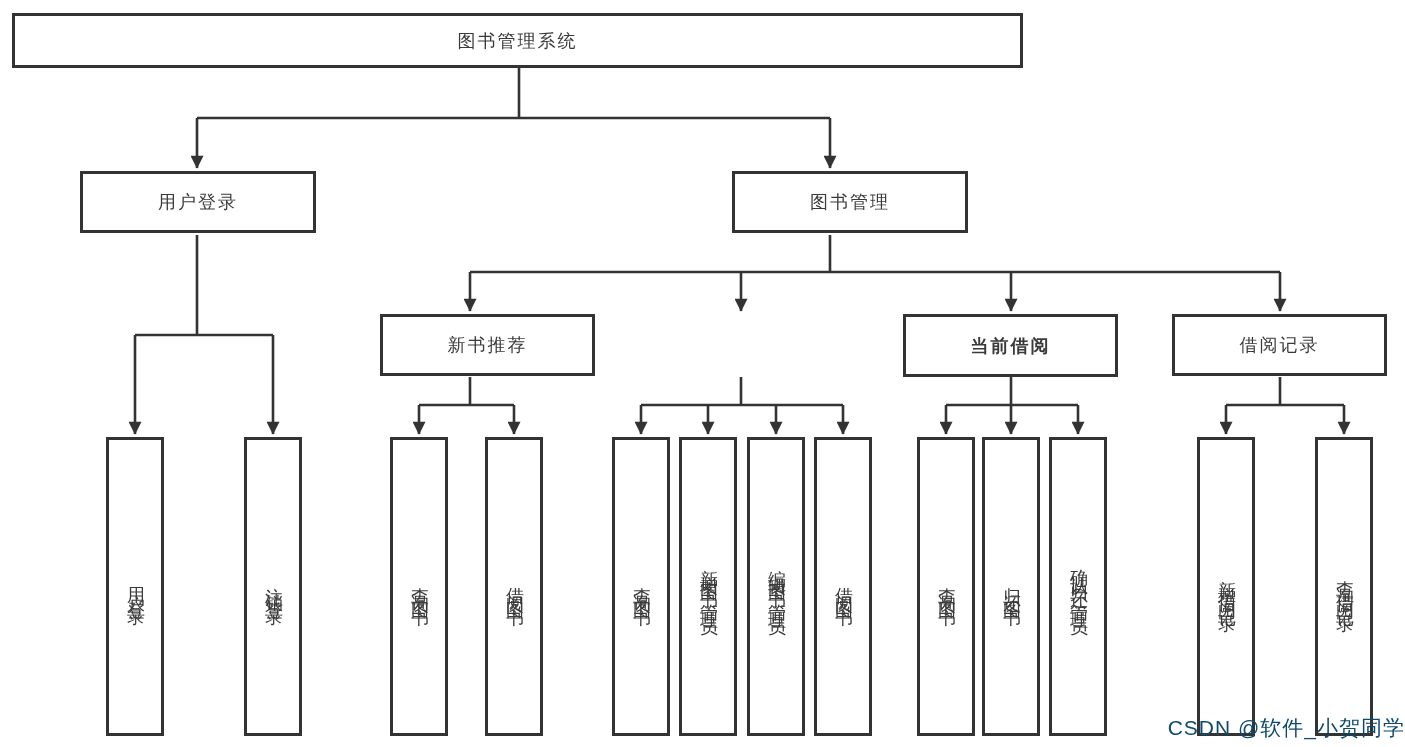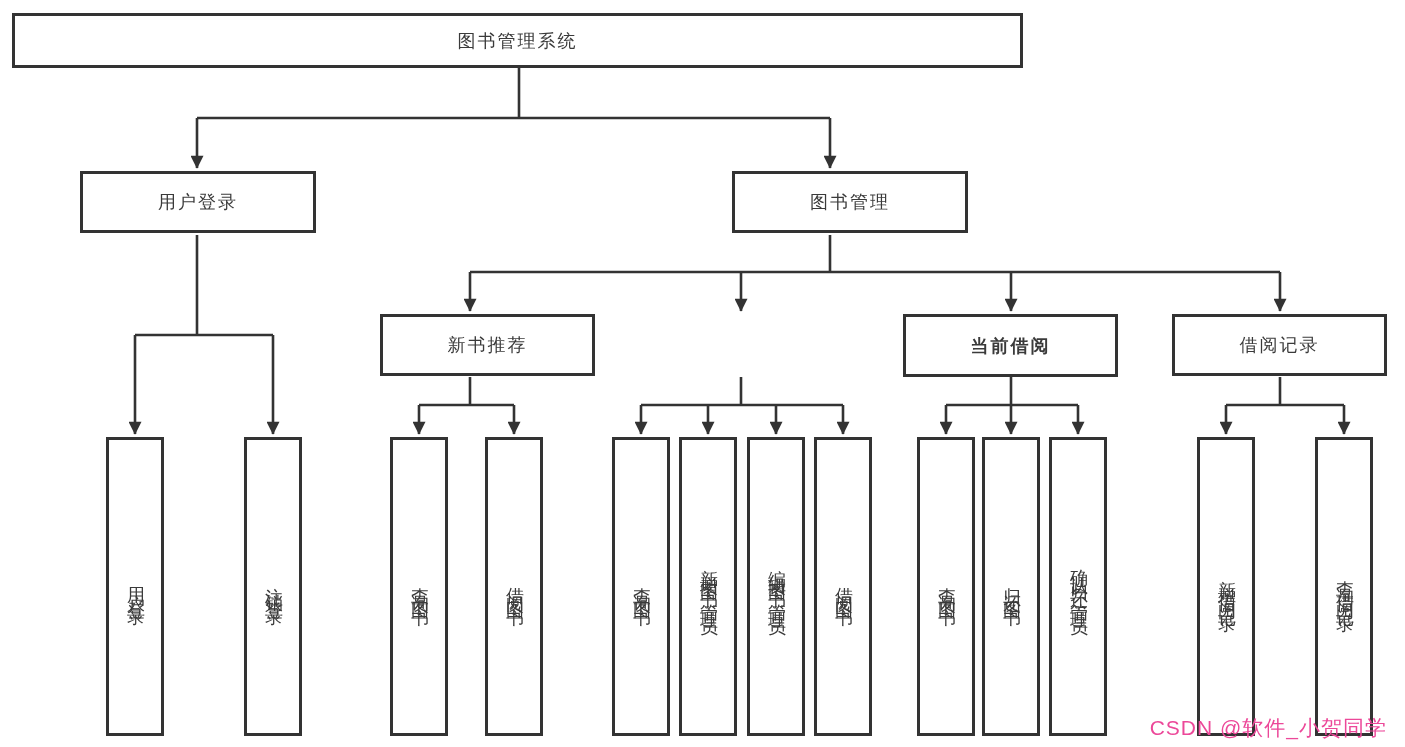--- a/index.html
+++ b/index.html
@@ -41,24 +41,24 @@
   .vtext {
     writing-mode: vertical-rl;
     text-orientation: mixed;
     letter-spacing: 7px;
     line-height: 1.1;
     font-size: 18px;
     white-space: nowrap;
   }
   .watermark {
     position: absolute;
-    right: 18px;
+    right: 0;
     top: 714px;
     font-size: 21px;
-    color: #ec4899;
+    color: #0c4a6e;
     letter-spacing: 1px;
     z-index: 3;
   }
 </style>
 </head>
 <body>
 
 <div id="canvas">
 
   <svg id="connectors" width="1405" height="747" viewBox="0 0 1405 747">

